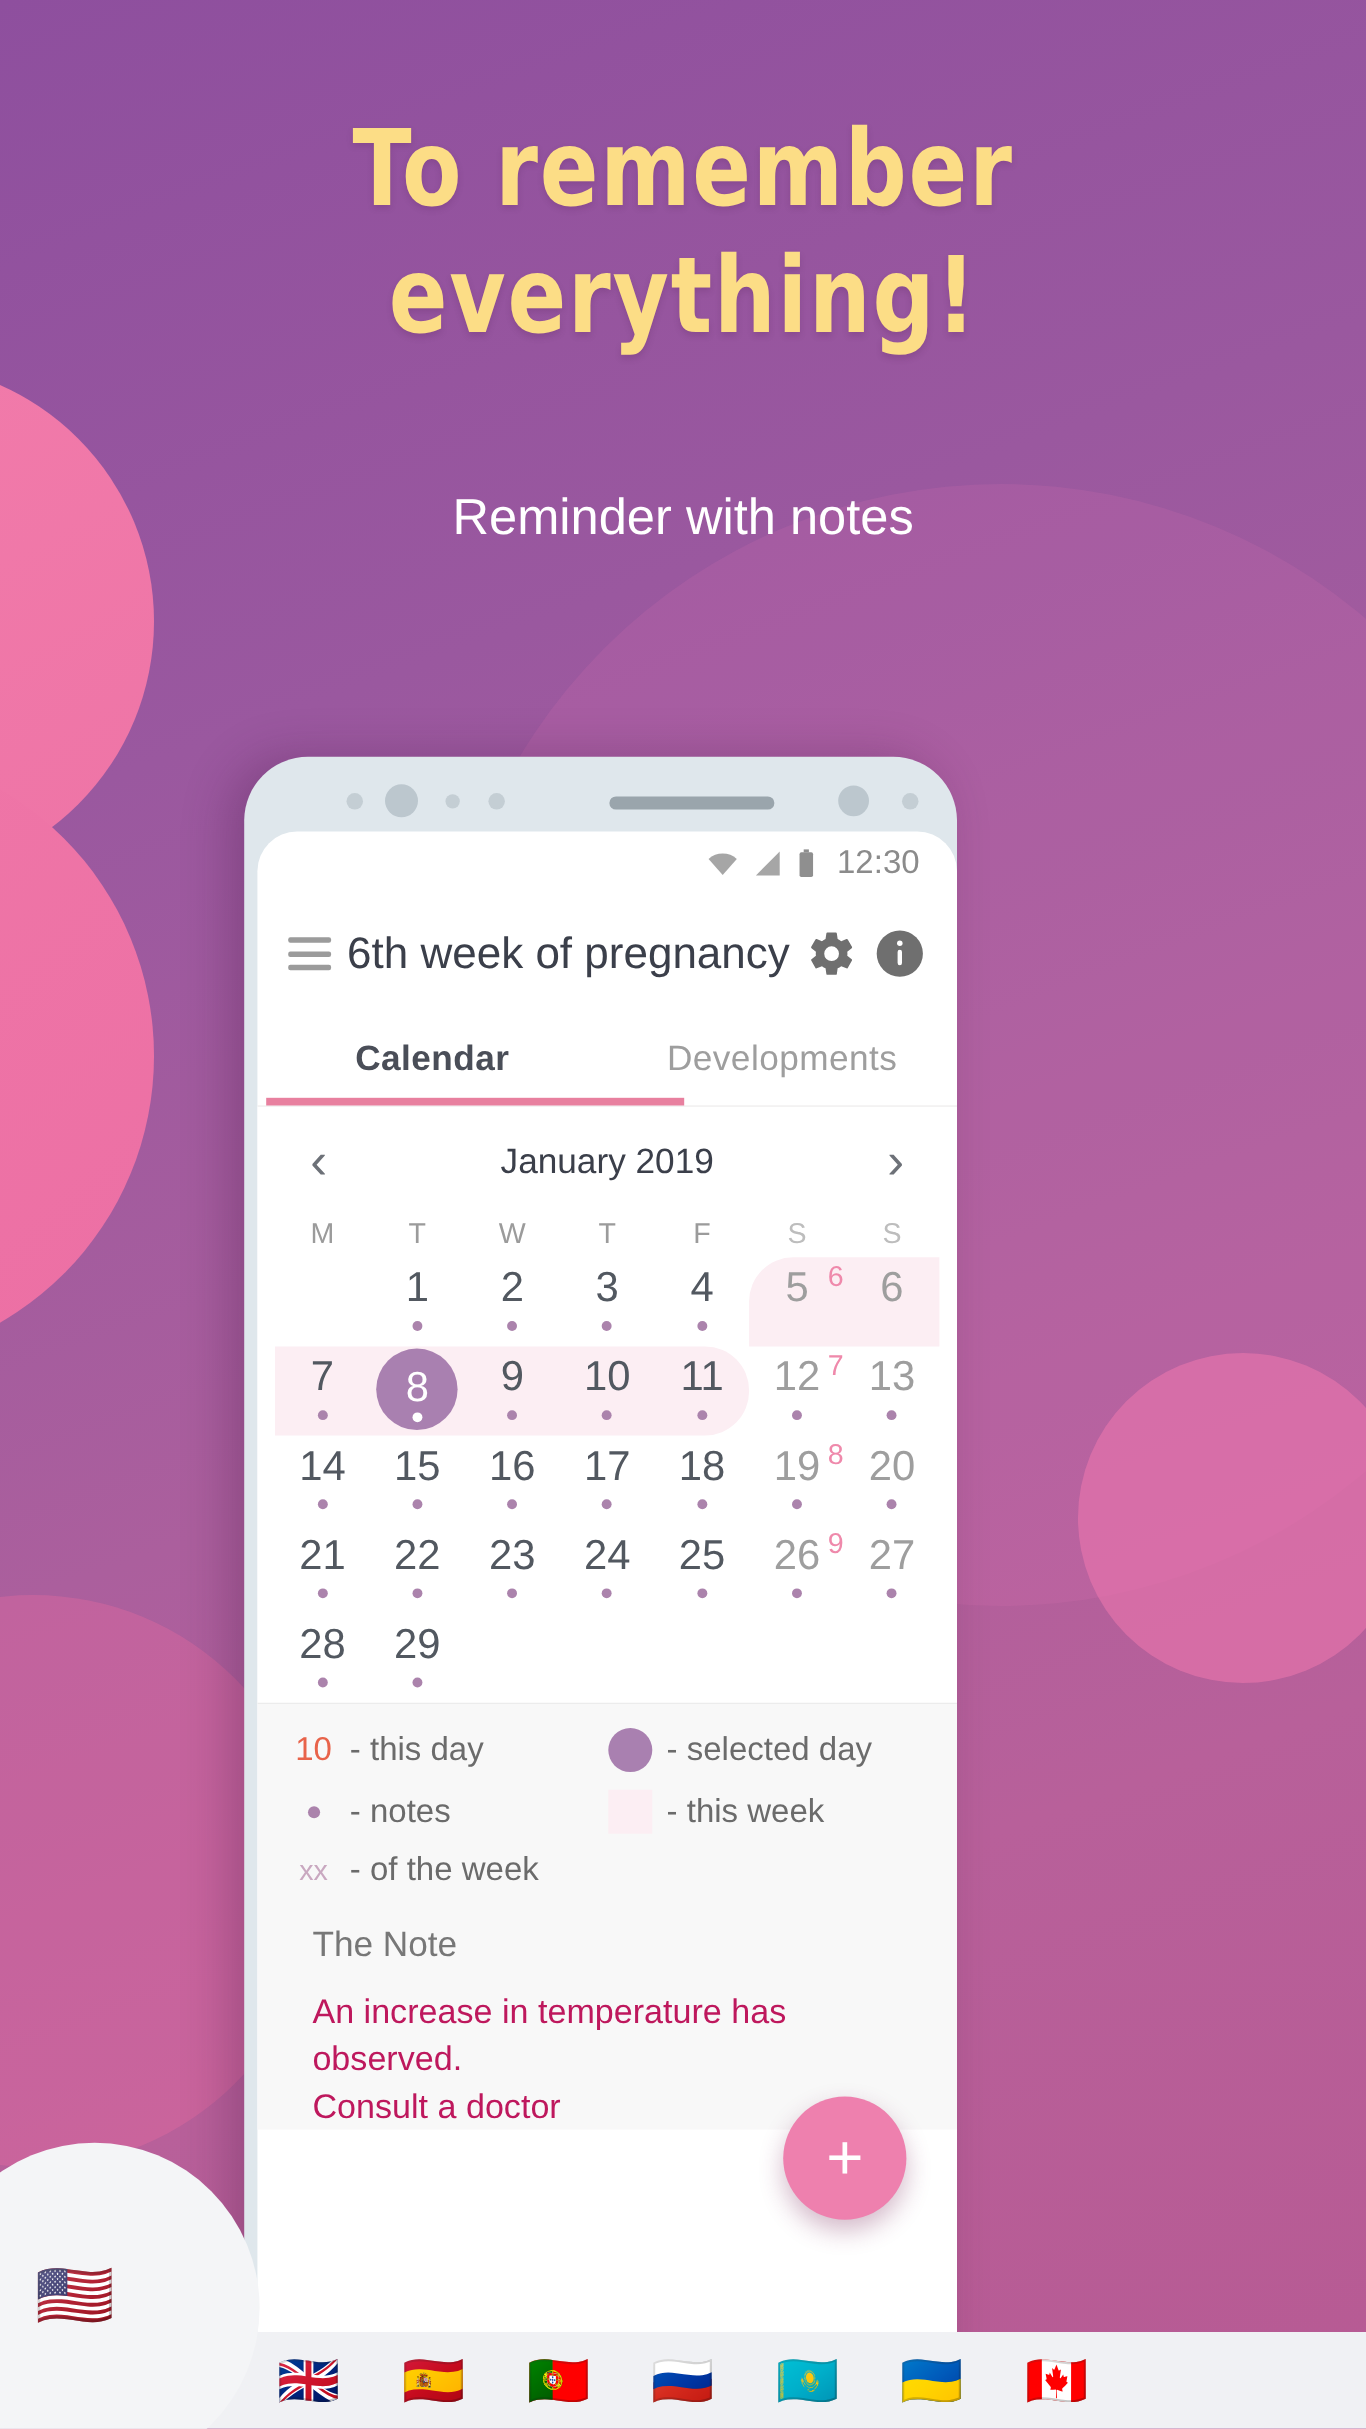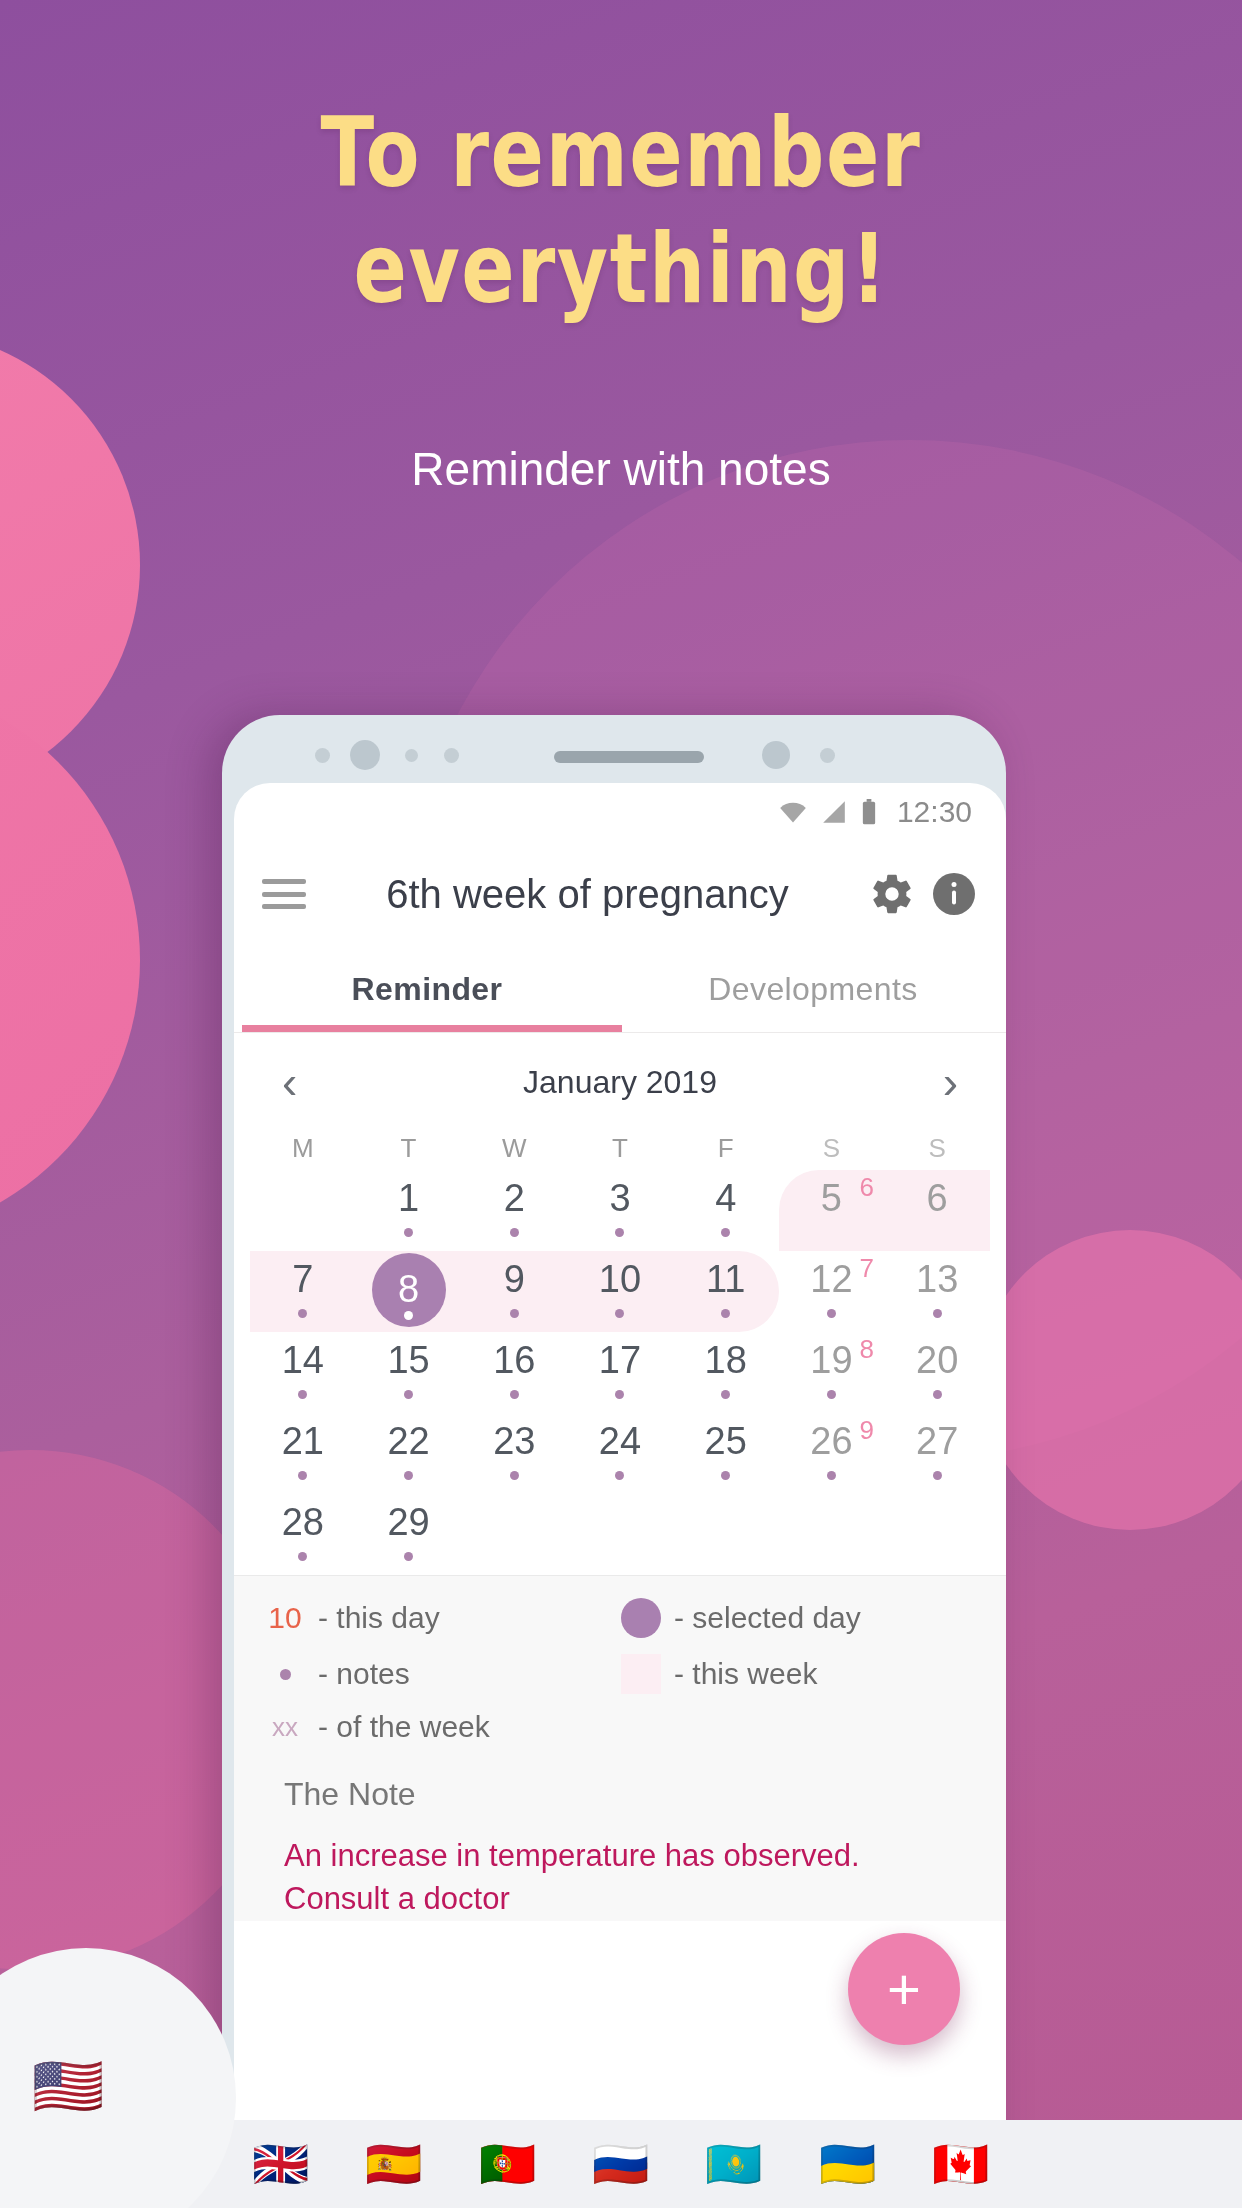--- a/index.html
+++ b/index.html
@@ -57,26 +57,25 @@
     position:absolute; top:442px; left:0; width:1242px;
     text-align:center;
     font-size:46px;
     color:#ffffff;
     font-weight:400;
   }
 
   
   #phone {
     position:absolute; left:222px; top:688px;
-    width:784px; height:1480px;
+    width:648px; height:1480px;
     border-radius:58px 58px 0 0;
     background:#dfe7ec;
     box-shadow:-14px 0 42px rgba(70,20,70,0.28);
     overflow:hidden;
-    margin-top:27px;
   }
   #phone-top { position:relative; height:75px; }
   .pdot { position:absolute; border-radius:50%; background:#c4ced4; }
   #pd1 { width:15px; height:15px; left:93px; top:33px; }
   #pd2 { width:30px; height:30px; left:128px; top:25px; background:#bcc7ce;}
   #pd3 { width:13px; height:13px; left:183px; top:34px; }
   #pd4 { width:15px; height:15px; left:222px; top:33px; }
   #pd5 { width:28px; height:28px; left:540px; top:26px; background:#bcc7ce;}
   #pd6 { width:15px; height:15px; left:598px; top:33px; }
   #pspeaker {
@@ -256,21 +255,21 @@
         <path fill="#6f6f6f" d="M19.43 12.98c.04-.32.07-.64.07-.98s-.03-.66-.07-.98l2.11-1.65a.5.5 0 0 0 .12-.64l-2-3.46a.5.5 0 0 0-.61-.22l-2.49 1a7.3 7.3 0 0 0-1.69-.98l-.38-2.65A.49.49 0 0 0 14 2h-4a.49.49 0 0 0-.49.42l-.38 2.65c-.61.25-1.17.58-1.69.98l-2.49-1a.5.5 0 0 0-.61.22l-2 3.46a.5.5 0 0 0 .12.64l2.11 1.65c-.04.32-.07.65-.07.98s.03.66.07.98l-2.11 1.65a.5.5 0 0 0-.12.64l2 3.46c.13.22.39.3.61.22l2.49-1c.52.4 1.08.73 1.69.98l.38 2.65c.04.24.24.42.49.42h4c.25 0 .45-.18.49-.42l.38-2.65c.61-.25 1.17-.58 1.69-.98l2.49 1c.22.08.48 0 .61-.22l2-3.46a.5.5 0 0 0-.12-.64l-2.11-1.65zM12 15.5A3.5 3.5 0 1 1 15.5 12 3.5 3.5 0 0 1 12 15.5z"></path>
       </svg>
       <svg class="appbar-ic" width="48" height="48" viewBox="0 0 24 24">
         <circle cx="12" cy="12" r="10.5" fill="#6f6f6f"></circle>
         <rect x="11" y="10.2" width="2" height="7" rx="1" fill="#fff"></rect>
         <circle cx="12" cy="7.2" r="1.25" fill="#fff"></circle>
       </svg>
     </div>
 
     <div id="tabs">
-      <div class="tab active">Reminder</div>
+      <div class="tab active">Calendar</div>
       <div class="tab inactive">Developments</div>
       <div id="tab-indicator"></div>
     </div>
 
     <div id="cal">
       <div id="cal-header">
         <div class="chev">‹</div>
         <div id="cal-title">January 2019</div>
         <div class="chev">›</div>
       </div>

